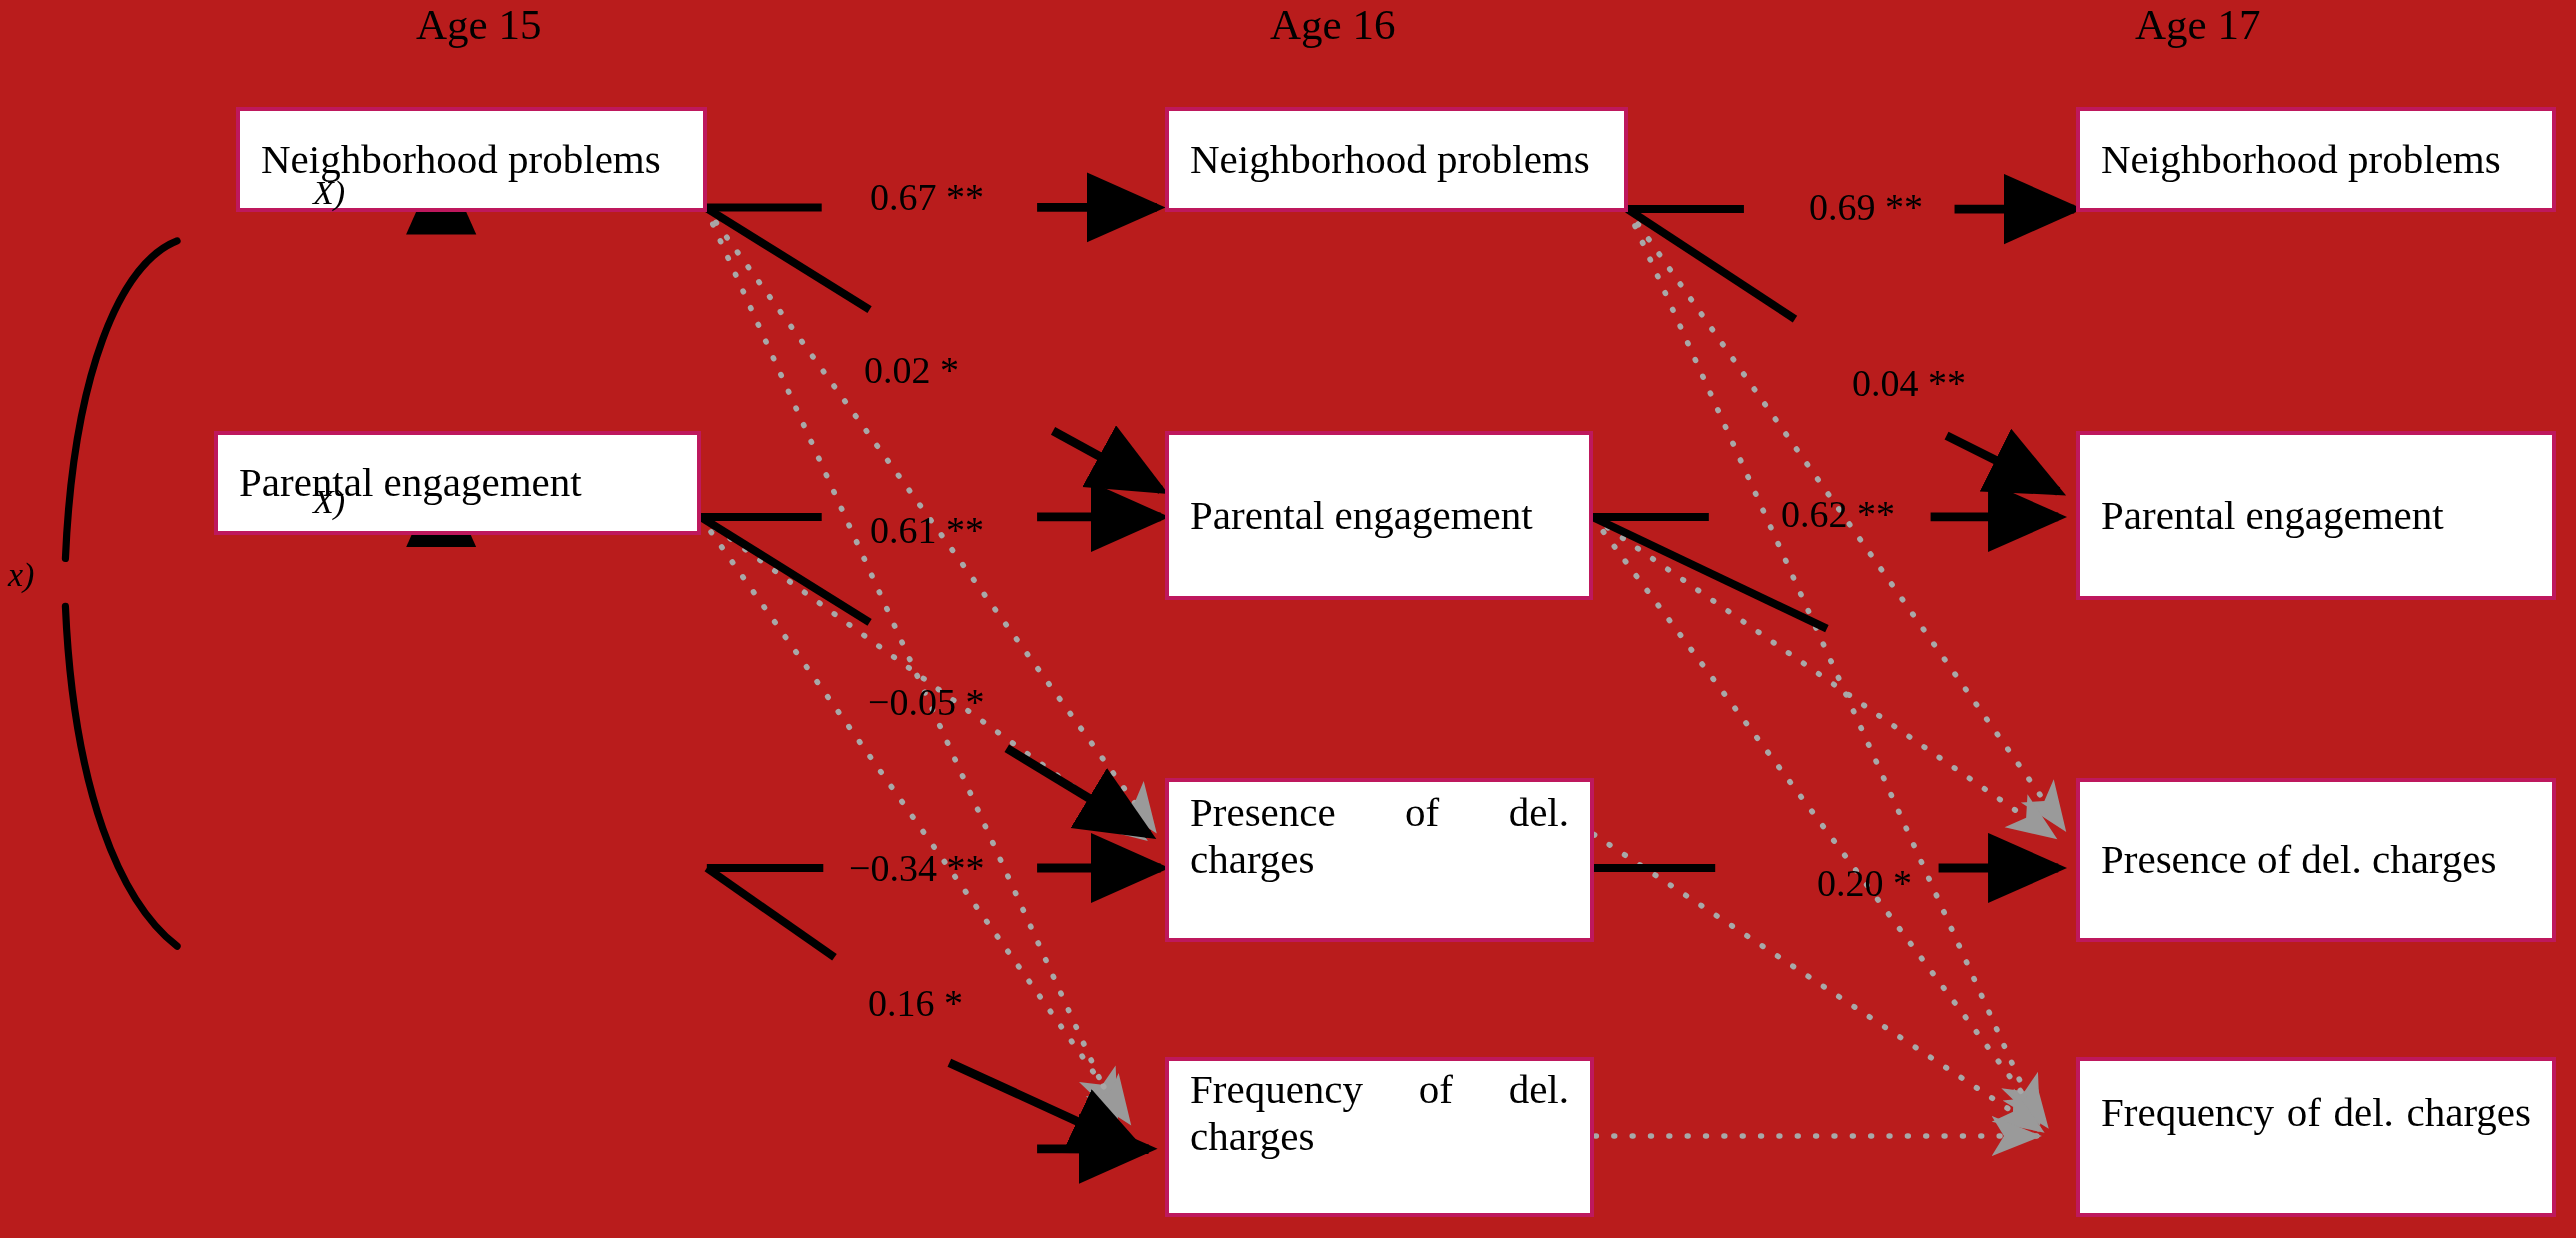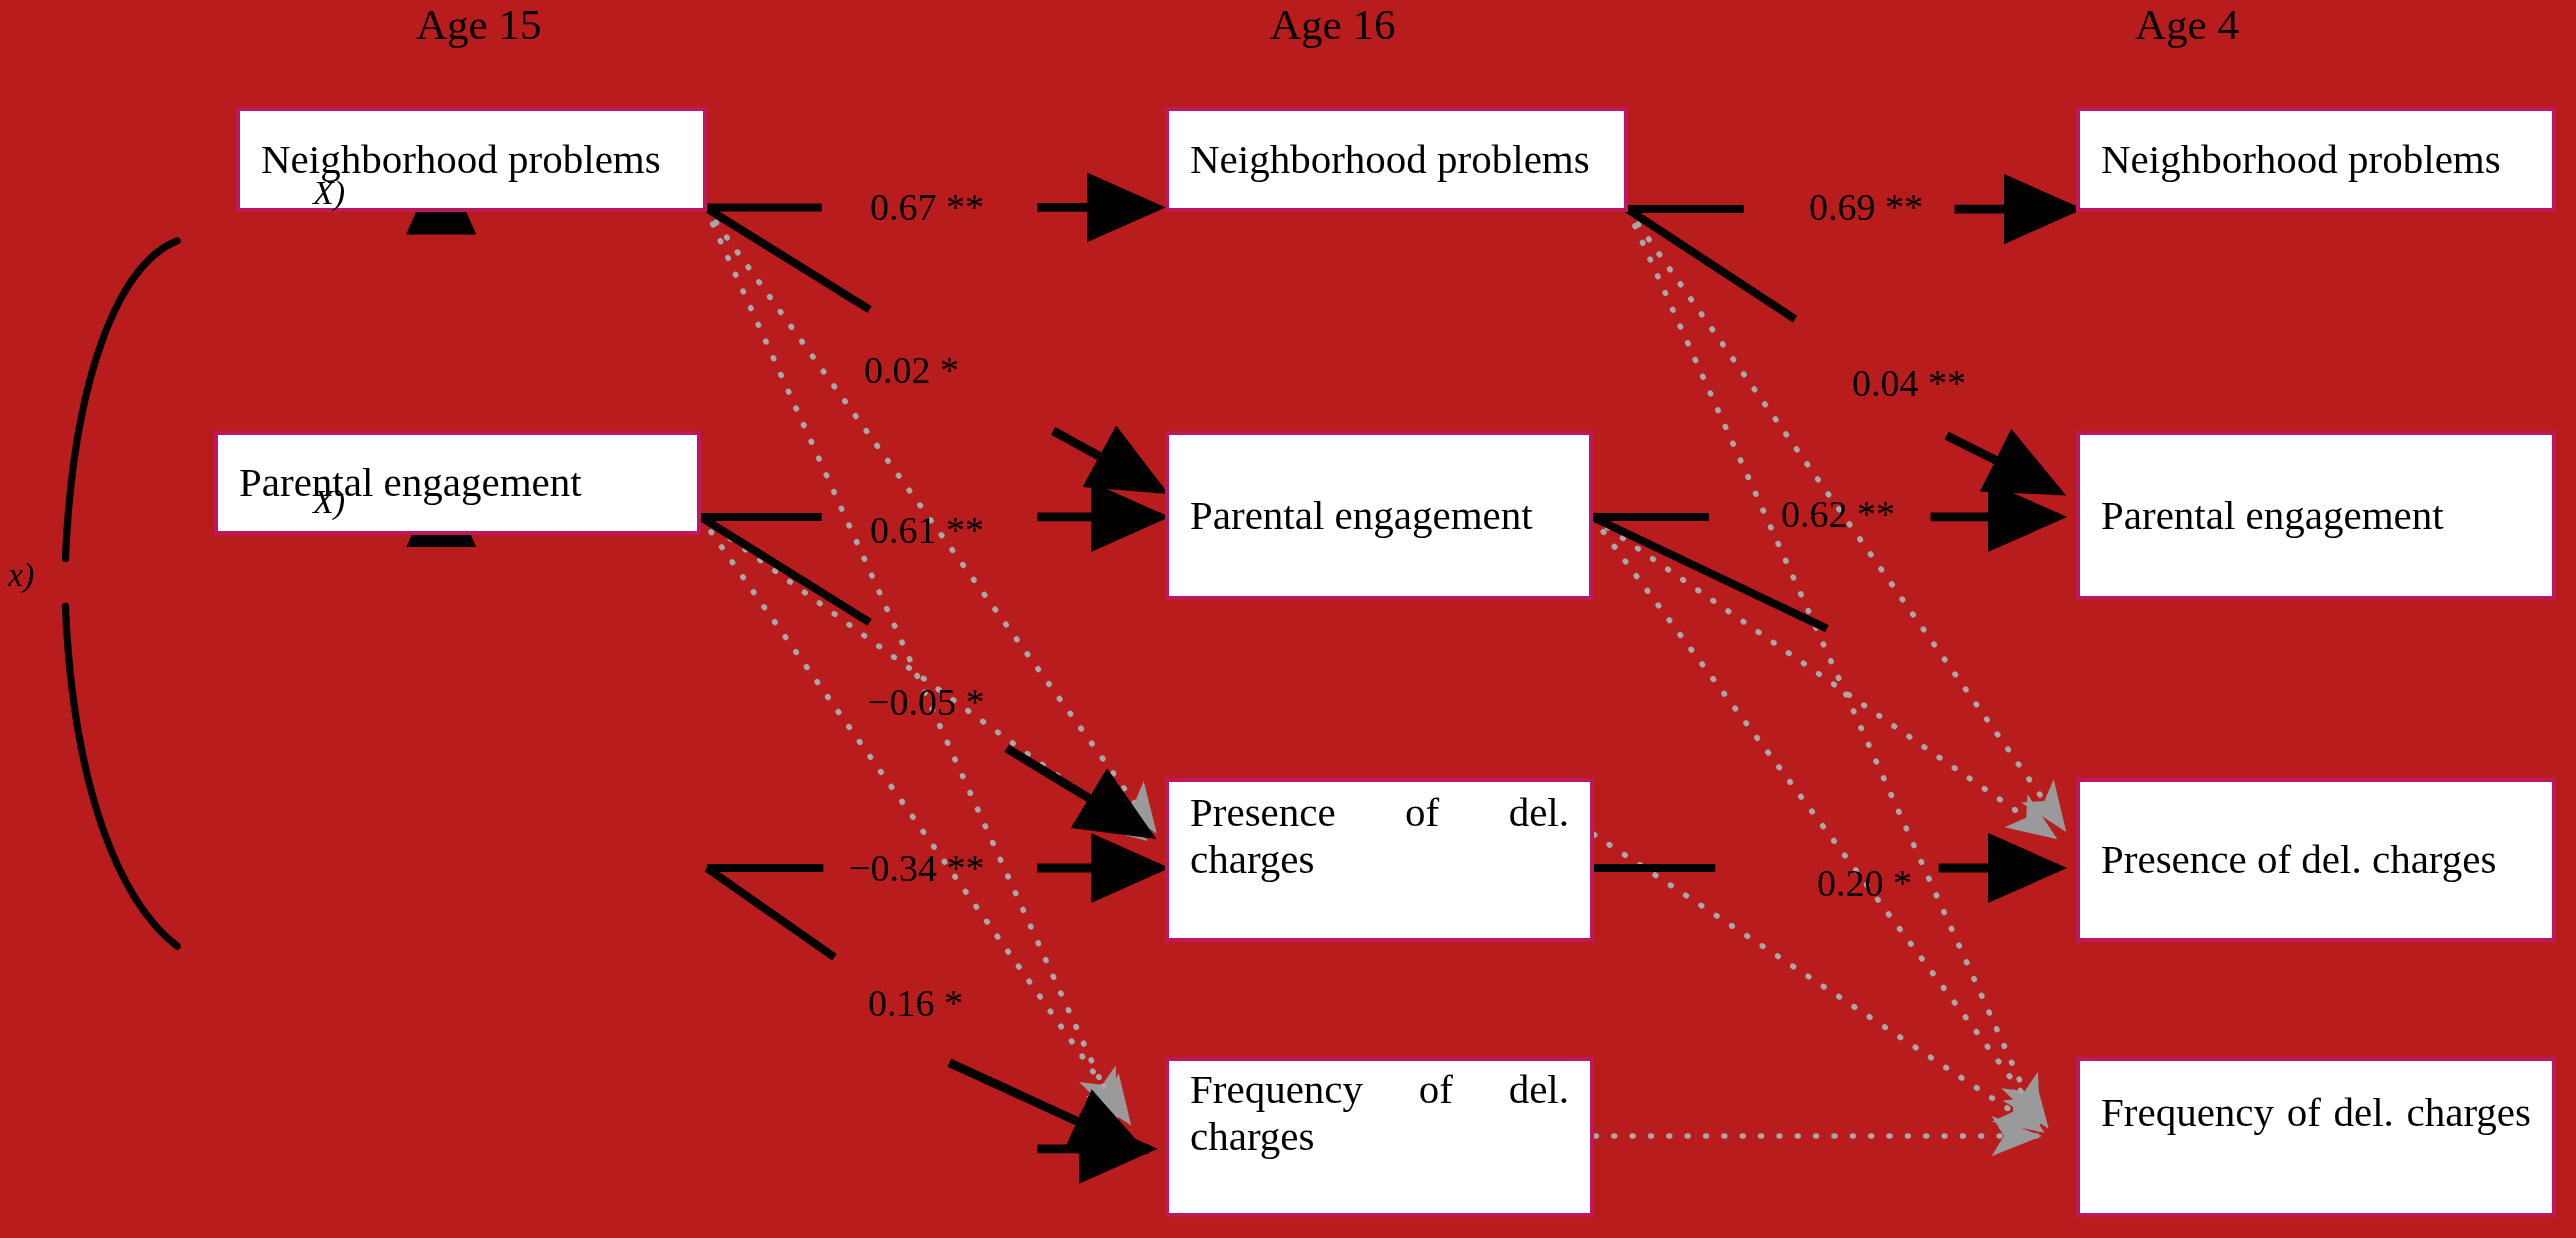--- a/index.html
+++ b/index.html
@@ -15,21 +15,21 @@
   .xlab{position:absolute;font-size:34px;font-style:italic;white-space:nowrap;line-height:1;}
   svg.layer{position:absolute;left:0;top:0;width:2576px;height:1239px;overflow:visible;}
 </style>
 </head>
 <body>
 
 <div id="stage">
 
   <div class="agehdr" style="left:416px;top:3.2px;">Age 15</div>
   <div class="agehdr" style="left:1270px;top:3.2px;">Age 16</div>
-  <div class="agehdr" style="left:2135px;top:3.2px;">Age 4</div>
+  <div class="agehdr" style="left:2135px;top:3.2px;">Age 17</div>
 
   <svg class="layer" viewBox="0 0 3229 1553" width="2576" height="1239">
     <defs>
       <marker id="grayHead" markerWidth="10" markerHeight="10" refX="8.5" refY="4" orient="auto" markerUnits="strokeWidth">
         <path d="M0,0.4 L9,4 L0,7.6 L2.2,4 Z" fill="#9a9a9a"></path>
       </marker>
     </defs>
     <g stroke="#a8a8a8" stroke-width="7" fill="none" stroke-linecap="round" stroke-dasharray="1 22">
 
       <path d="M884,260 L1448,1042" marker-end="url(#grayHead)"></path>
@@ -149,21 +149,21 @@
   </div>
 
   <div class="node" style="left:2076px;top:1057px;width:480px;height:160px;">
     <div class="txt just">Frequency of del. charges</div>
   </div>
 
   <div class="xlab" style="left:313px;top:176px;">X)</div>
   <div class="xlab" style="left:313px;top:485px;">X)</div>
   <div class="xlab" style="left:8px;top:558px;">x)</div>
 
-  <div class="coef" style="left:870px;top:188px;">0.67 **</div>
+  <div class="coef" style="left:870px;top:178px;">0.67 **</div>
   <div class="coef" style="left:864px;top:351px;">0.02 *</div>
   <div class="coef" style="left:870px;top:479px;margin-top:32px;">0.61 **</div>
   <div class="coef" style="left:868px;top:683px;">−0.05 *</div>
   <div class="coef" style="left:849px;top:849px;">−0.34 **</div>
   <div class="coef" style="left:868px;top:984px;">0.16 *</div>
 
   <div class="coef" style="left:1809px;top:188px;">0.69 **</div>
   <div class="coef" style="left:1852px;top:364px;">0.04 **</div>
   <div class="coef" style="left:1781px;top:495px;">0.62 **</div>
   <div class="coef" style="left:1817px;top:864px;">0.20 *</div>

